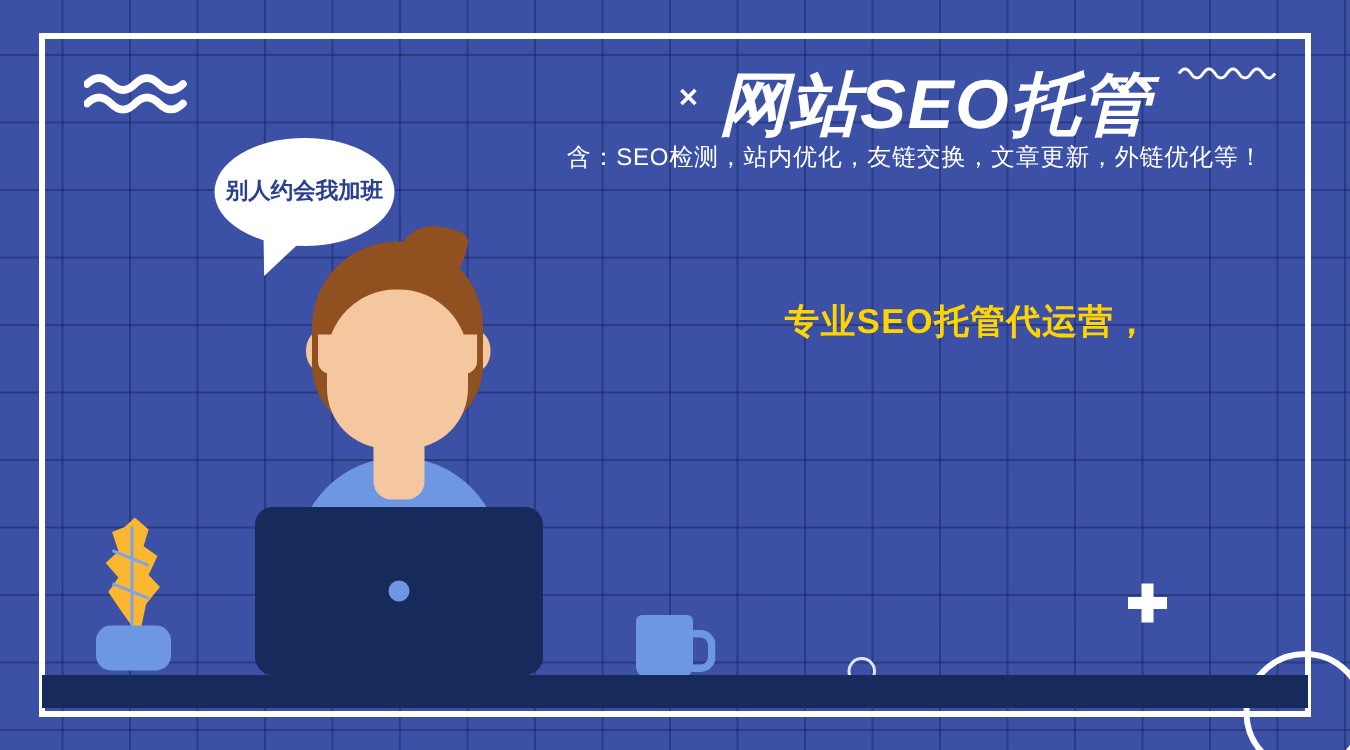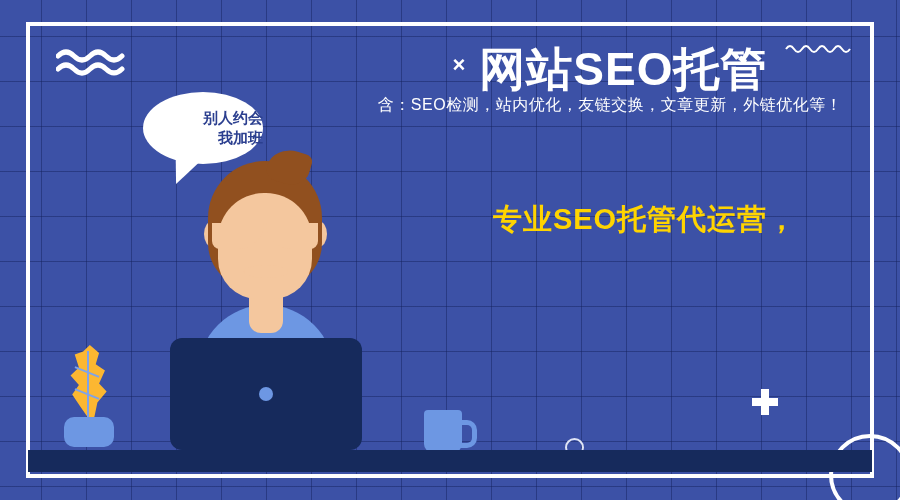--- a/index.html
+++ b/index.html
@@ -67,41 +67,41 @@
   #title-row {
     display: flex; align-items: center; justify-content: center;
     gap: 14px;
   }
   #x-mark {
     color: #ffffff; font-size: 22px; font-weight: 700; line-height: 1;
     padding-bottom: 8px;
   }
   #main-title {
     color: #ffffff; font-size: 46px; font-weight: 700;
-    letter-spacing: 1px; line-height: 1.1; white-space: nowrap;
+    letter-spacing: 1px; line-height: 1.1; white-space: nowrap; font-style: italic;
   }
   #subtitle {
     color: #ffffff; font-size: 16px; font-weight: 400;
     margin-top: 0; white-space: nowrap; letter-spacing: 0.5px;
   }
   
   #slogan {
     position: absolute; left: 400px; top: 196px; width: 490px;
     text-align: center; color: #ffd400;
-    font-size: 29px; font-weight: 700; line-height: 1.62;
+    font-size: 23px; font-weight: 700; line-height: 1.62;
     letter-spacing: 1px;
   }
   #slogan div { white-space: nowrap; }
   
   #bubble {
     position: absolute; left: 143px; top: 92px;
     width: 120px; height: 72px; background: #ffffff;
     border-radius: 50%;
-    display: flex; flex-direction: column;
-    align-items: flex-end; justify-content: center;
+    display: flex; flex-direction: row;
+    align-items: center; justify-content: center;
     color: #2b3f8f; font-size: 15px; font-weight: 700;
     line-height: 1.32; z-index: 6;
   }
   #bubble-tail {
     position: absolute; left: 171px; top: 152px;
     width: 0; height: 0; z-index: 5;
     border-left: 9px solid transparent;
     border-right: 22px solid transparent;
     border-top: 34px solid #ffffff;
     transform: rotate(14deg);

